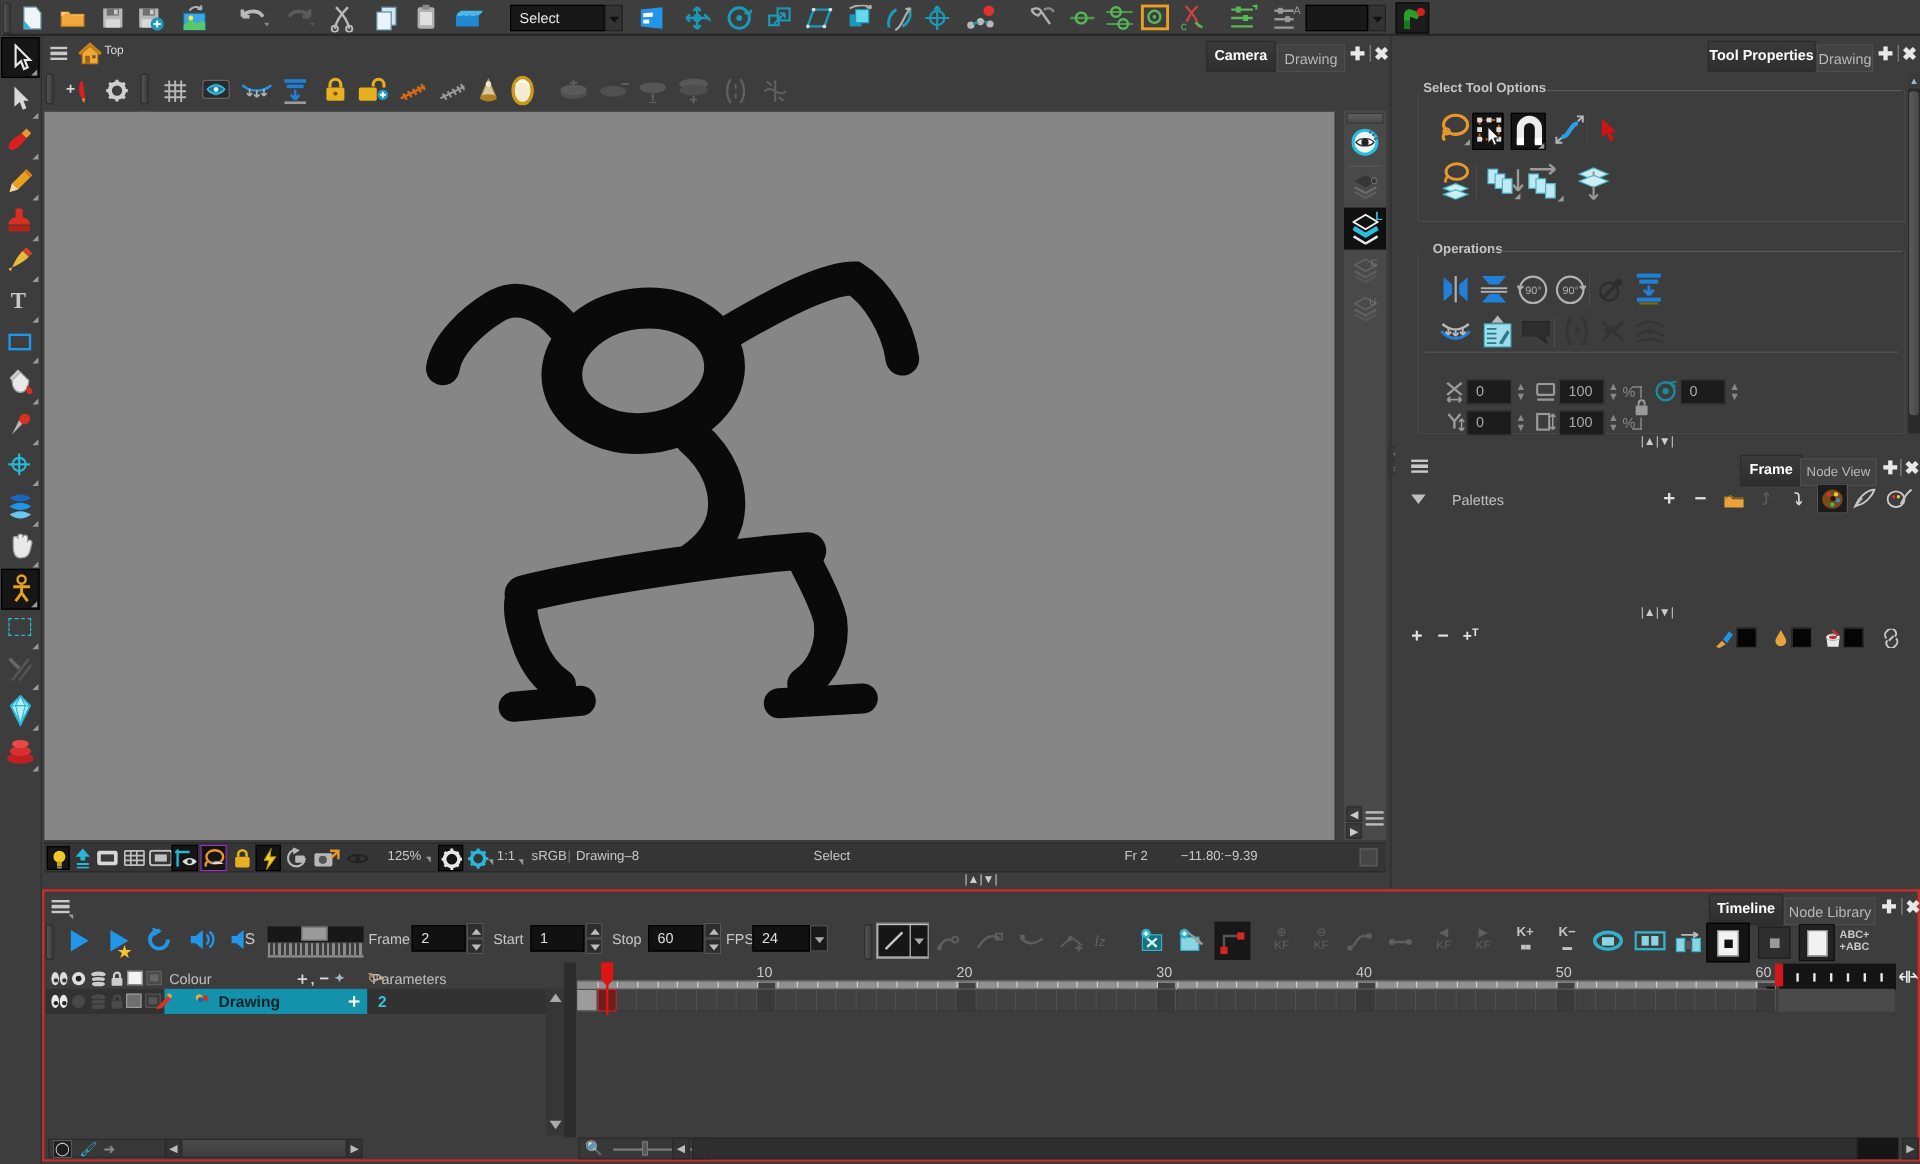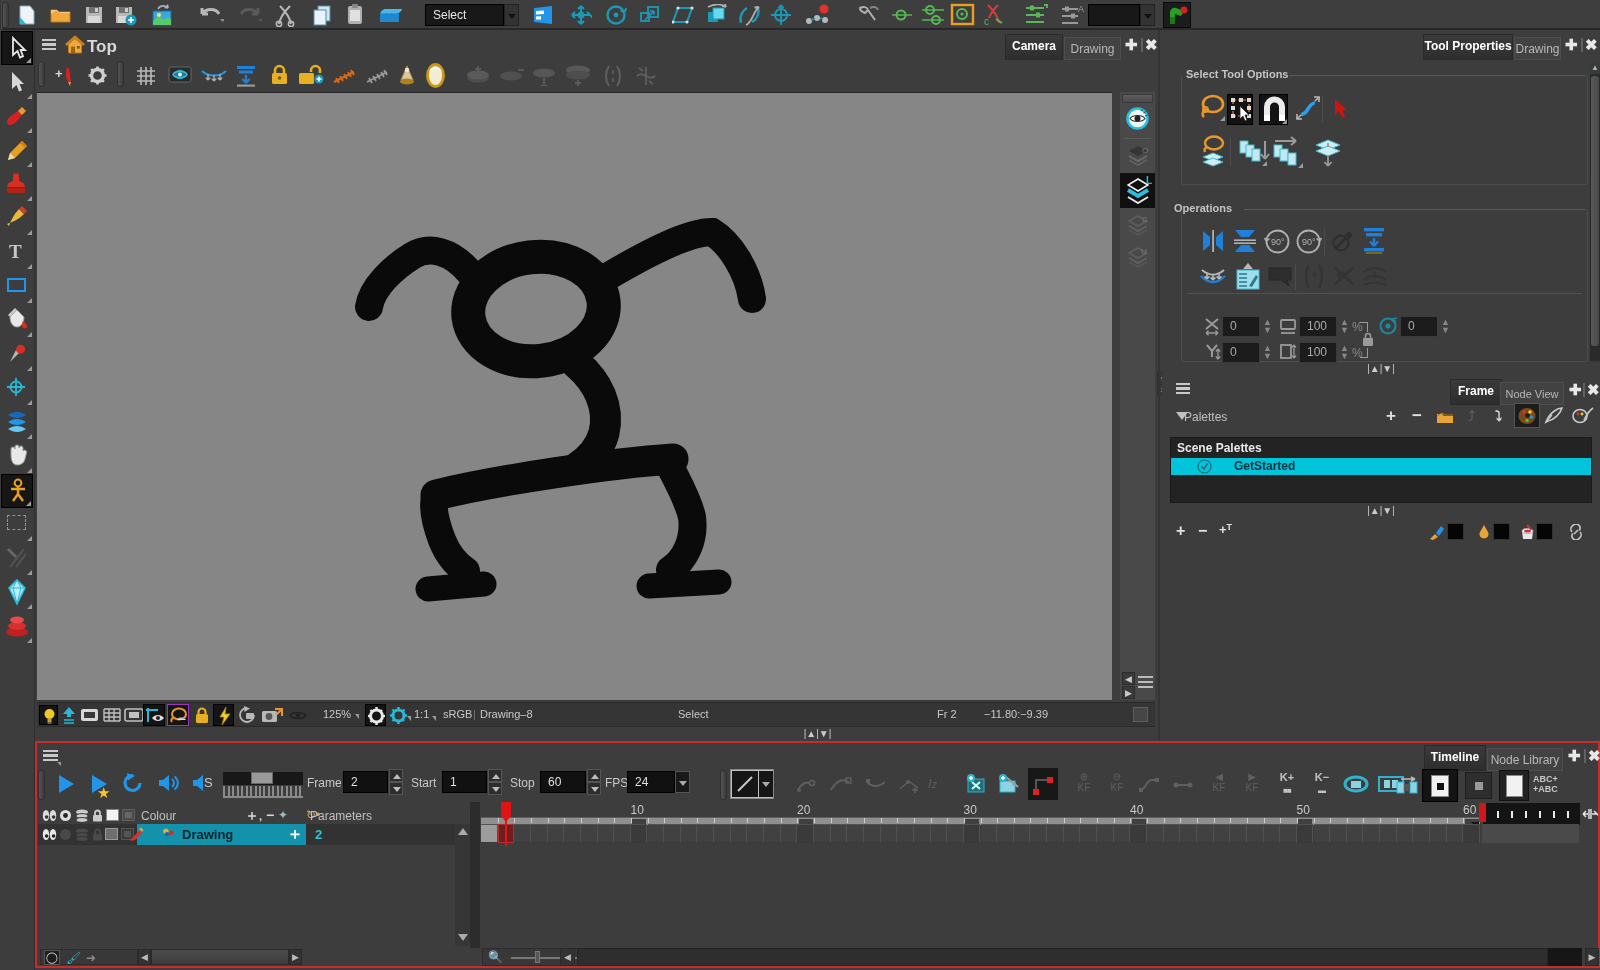--- a/index.html
+++ b/index.html
@@ -367,21 +367,21 @@
     <div class="abs" style="left:7px; top:9px; width:14px; height:11px;
       border-top:2.5px solid #c9c9c9; border-bottom:2.5px solid #c9c9c9;">
       <div style="margin-top:2px; height:2.5px; background:#c9c9c9;"></div>
       </div>
     <svg class="abs" style="left:29px; top:4px;" width="22" height="21">
       <path d="M2 11 L11 3 L20 11" fill="none" stroke="#c8841a" stroke-width="2.6"></path>
       <path d="M4.5 10 L4.5 19 L17.5 19 L17.5 10 L11 4.5 Z" fill="#f0a83c" stroke="#b87818" stroke-width="1"></path>
       <rect x="7" y="12.5" width="4" height="6.5" fill="#9a6614"></rect>
       <rect x="13" y="12" width="2.6" height="2.6" fill="#7a5210"></rect>
     </svg>
-    <div class="abs" style="left:52px; top:7px; color:#d8d8d8; font-size:17px; font-weight:bold;">Top</div>
+    <div class="abs" style="left:52px; top:7px; color:#d8d8d8; font-size:10px; font-weight:normal;">Top</div>
 
     <div id="camtools" class="abs" style="left:0px; top:28px; width:1090px; height:34px;">
       <div class="grip abs" style="left:3px; top:3px;"></div>
       <svg class="abs" style="left:20px; top:7px;" width="22" height="22">
           <text x="0" y="13" font-size="13" font-weight="bold" fill="#d8d8d8" font-family="Liberation Sans">+</text>
           <path d="M12 3 C10 8 11 13 13 17 L16 17 C15 12 15 7 14 3 Z" fill="#d82020"></path>
           <path d="M13 17 l3 0 l-1 4 Z" fill="#e89a30"></path>
         </svg>
       <svg class="abs" style="left:52px; top:7px;" width="21" height="21">
           <circle cx="10.5" cy="10.5" r="6" fill="none" stroke="#cfcfcf" stroke-width="3.4"></circle>
@@ -732,21 +732,21 @@
           <rect x="16" y="20" width="8" height="12"></rect>
         </g>
       </svg>
     <div class="fly" style="left:136px; top:133px; right:auto; bottom:auto;"></div>
     <svg class="abs" style="left:152px; top:107px;" width="30" height="32">
         <path d="M2 8 L14 3 L26 8 L14 13 Z" fill="#cfeef4" stroke="#49b8cc"></path>
         <path d="M2 14 L14 9 L26 14 L14 19 Z" fill="#cfeef4" stroke="#49b8cc"></path>
         <path d="M14 18 L14 29 m0 0 l-3.5 -4 m3.5 4 l3.5 -4 M14 6 l0 4" stroke="#9a9a9a" stroke-width="1.8" fill="none"></path>
       </svg>
 
-    <div class="grouplabel" style="left:12px; top:172px;">Operations</div>
+    <div class="grouplabel" style="left:32px; top:172px;">Operations</div>
     <div class="abs" style="left:82px; top:179px; width:341px; height:1px; background:#5a5a5a;"></div>
     <div class="groupbox" style="left:19px; top:179px; width:407px; height:153px; border-top:none;"></div>
 
     <svg class="abs" style="left:40px; top:199px;" width="22" height="24">
         <path d="M1 2 L8 8 L8 16 L1 22 Z" fill="#2080d8"></path>
         <path d="M21 2 L14 8 L14 16 L21 22 Z" fill="#2080d8"></path>
         <rect x="10.2" y="1" width="1.8" height="22" fill="#b0b0b0"></rect>
       </svg>
     <svg class="abs" style="left:71px; top:199px;" width="24" height="24">
         <path d="M2 1 L8 8 L16 8 L22 1 Z" fill="#2080d8"></path>
@@ -871,21 +871,21 @@
     <div class="pm" style="left:407px; top:6px;">✚</div>
     <div class="pm" style="left:420px; top:5px; color:#777; font-weight:normal;">|</div>
     <div class="pm" style="left:425px; top:6px;">✖</div>
 
     <div class="abs" style="left:14px; top:8px; width:14px; height:11px;
       border-top:2.5px solid #c9c9c9; border-bottom:2.5px solid #c9c9c9;">
       <div style="margin-top:2px; height:2.5px; background:#c9c9c9;"></div>
       </div>
 
     <div class="abs" style="left:14px; top:37px; width:0; height:0; border-left:6px solid transparent; border-right:6px solid transparent; border-top:8px solid #c0c0c0;"></div>
-    <div class="lbl" style="left:22px; top:35px; font-size:12px; color:#c0c0c0;">Palettes</div>
+    <div class="lbl" style="left:48px; top:35px; font-size:12px; color:#c0c0c0;">Palettes</div>
     <div class="abs" style="left:224px; top:31px; color:#e0e0e0; font-size:17px; font-weight:bold;">+</div>
     <div class="abs" style="left:250px; top:31px; color:#e0e0e0; font-size:17px; font-weight:bold;">−</div>
     <svg class="abs" style="left:274px; top:35px;" width="19" height="15">
         <path d="M1 4 L1 13 L17 13 L17 6 L8 6 L6 4 Z" fill="#e8a33a"></path>
         <path d="M1 6 L6 3 L9 5 L17 5" fill="none" stroke="#b87818" stroke-width="1"></path>
       </svg>
     <div class="abs" style="left:306px; top:33px; color:#5a5a5a; font-size:14px; font-weight:bold;">⤴</div>
     <div class="abs" style="left:333px; top:33px; color:#d8d8d8; font-size:14px; font-weight:bold;">⤵</div>
     <div class="abs" style="left:352px; top:28px; width:26px; height:25px; background:#1c1c1c; border:1px solid #555;">
       <svg style="position:absolute; left:3px; top:3px;" width="19" height="18">
@@ -901,30 +901,20 @@
         <path d="M2 16 C6 6 14 2 18 2 C16 8 10 14 4 15 Z" fill="none" stroke="#c8c8c8" stroke-width="1.6"></path>
         <path d="M2 16 L8 9" stroke="#c8c8c8" stroke-width="1.2"></path>
       </svg>
     <svg class="abs" style="left:410px; top:31px;" width="22" height="18">
         <ellipse cx="8" cy="10" rx="7" ry="6.5" fill="none" stroke="#c8c8c8" stroke-width="1.6"></ellipse>
         <circle cx="6" cy="8" r="1.4" fill="#d83030"></circle>
         <circle cx="10" cy="8" r="1.4" fill="#e8d030"></circle>
         <path d="M12 14 C15 8 18 4 21 2" stroke="#c8c8c8" stroke-width="1.6" fill="none"></path>
       </svg>
 
-    <div class="abs" style="left:8px; top:62px; width:422px; height:66px; background:#232323; border:1px solid #1a1a1a;">
-      <div class="abs" style="left:6px; top:3px; color:#e8e8e8; font-size:12px; font-weight:bold;">Scene Palettes</div>
-      <div class="abs" style="left:0; top:20px; width:420px; height:17px; background:#00c4d9;">
-        <svg class="abs" style="left:26px; top:1px;" width="15" height="15">
-            <circle cx="7.5" cy="7.5" r="6.5" fill="none" stroke="#2a6a74" stroke-width="1.2"></circle>
-            <path d="M4.5 7.5 L7 10 L10.5 4.5" fill="none" stroke="#2a6a74" stroke-width="1.5"></path>
-          </svg>
-        <div class="abs" style="left:63px; top:1px; color:#04313a; font-size:12px; font-weight:bold;">GetStarted</div>
-      </div>
-    </div>
 
     <div class="abs" style="left:8px; top:130px; width:422px; height:12px; background:#3d3d3d; text-align:center; color:#ccc; font-size:10px; line-height:11px;">|▲|▼|</div>
 
     <div class="abs" style="left:8px; top:145px; width:422px; height:26px;">
       <div class="abs" style="left:6px; top:2px; color:#e0e0e0; font-size:16px; font-weight:bold;">+</div>
       <div class="abs" style="left:28px; top:2px; color:#e0e0e0; font-size:16px; font-weight:bold;">−</div>
       <div class="abs" style="left:49px; top:2px; color:#e0e0e0; font-size:13px; font-weight:bold;">+<span style="font-size:9px; vertical-align:top;">T</span></div>
       <svg class="abs" style="left:258px; top:4px;" width="17" height="17">
           <path d="M2 15 L7 10 L10 13 L5 16 Z" fill="#e8a33a"></path>
           <path d="M8 9 L13 2 L16 5 L11 12 Z" fill="#2196e8"></path>
@@ -1014,21 +1004,21 @@
       <div class="grip abs" style="left:3px; top:2px; height:30px;"></div>
       <div class="abs" style="left:13px; top:1px; width:44px; height:30px; background:#c0c0c0; border:1px solid #888;">
         <div class="abs" style="left:1px; top:1px; width:26px; height:26px; background:#161616;">
           <svg width="26" height="26">
               <line x1="6" y1="20" x2="20" y2="6" stroke="#c8c8c8" stroke-width="2"></line>
             </svg></div>
         <div class="abs" style="left:28px; top:1px; width:14px; height:26px; background:#161616;">
           <div class="abs" style="left:3px; top:11px; border-left:4px solid transparent; border-right:4px solid transparent; border-top:5px solid #aaa;"></div>
           </div>
       </div>
-      <div id="midicons" class="abs" style="left:76px; top:0; width:660px; height:34px;">
+      <div id="midicons" class="abs" style="left:60px; top:0; width:660px; height:34px;">
         <svg class="abs" style="left:3px; top:6px;" width="24" height="20">
             <path d="M2 16 Q8 6 14 10" fill="none" stroke="#5f5f5f" stroke-width="2"></path>
             <circle cx="16" cy="9" r="2.5" fill="none" stroke="#5f5f5f" stroke-width="1.5"></circle>
             <circle cx="3" cy="16" r="2" fill="#5f5f5f"></circle>
           </svg>
         <svg class="abs" style="left:36px; top:6px;" width="24" height="20">
             <path d="M2 16 Q10 2 20 8" fill="none" stroke="#5f5f5f" stroke-width="2"></path>
             <rect x="17" y="4" width="5" height="5" fill="none" stroke="#5f5f5f" stroke-width="1.5"></rect>
           </svg>
         <svg class="abs" style="left:72px; top:6px;" width="24" height="20">

